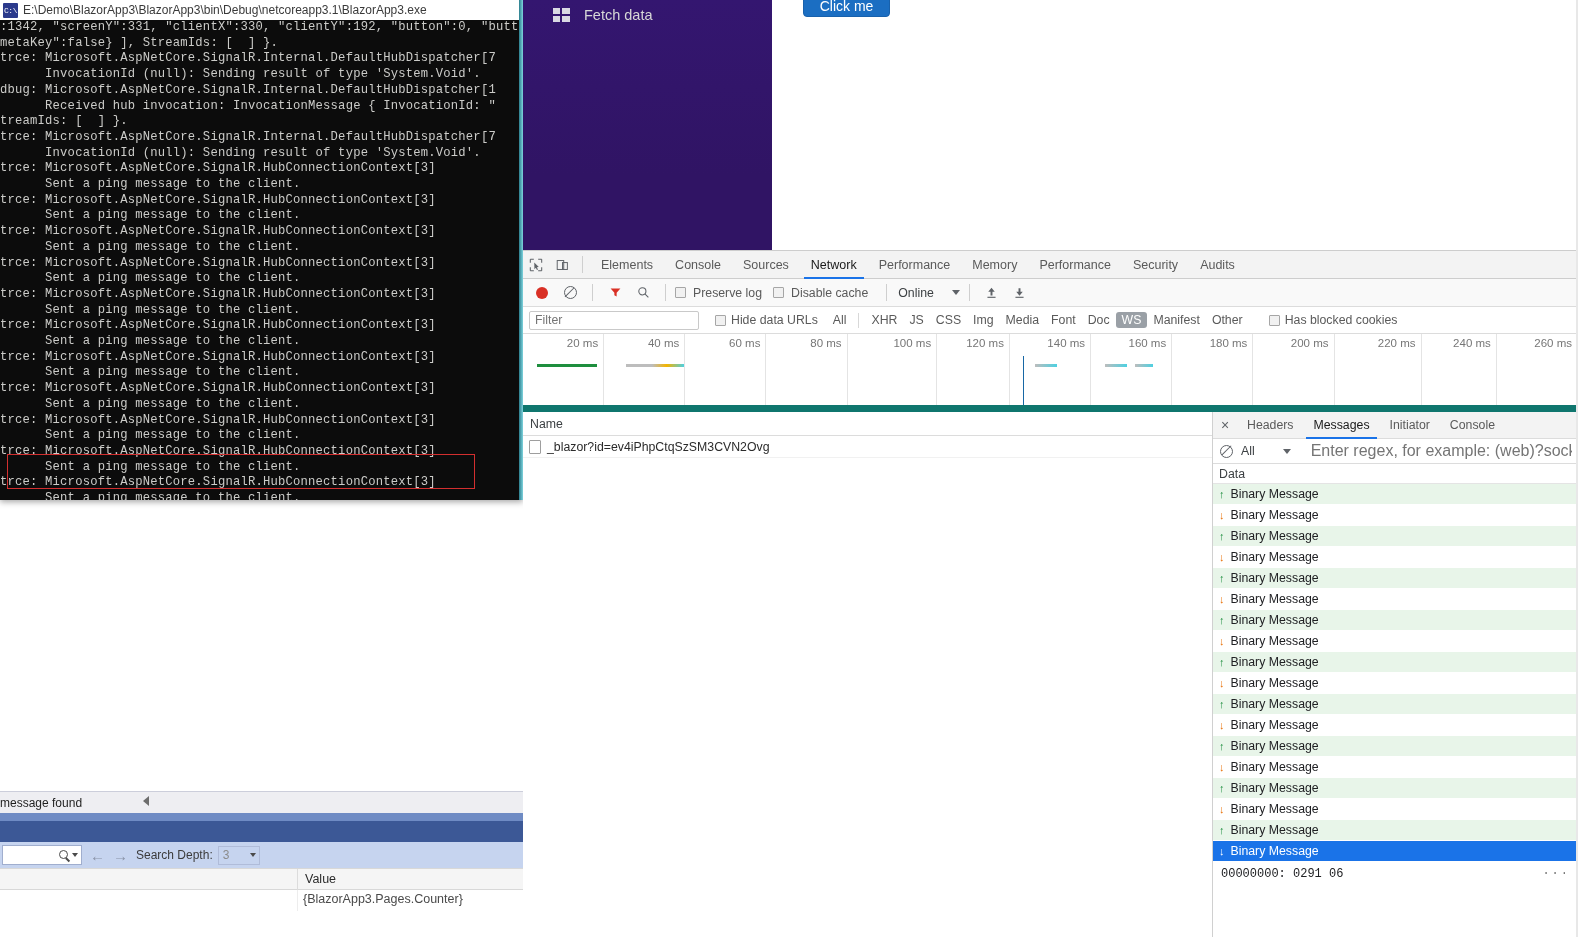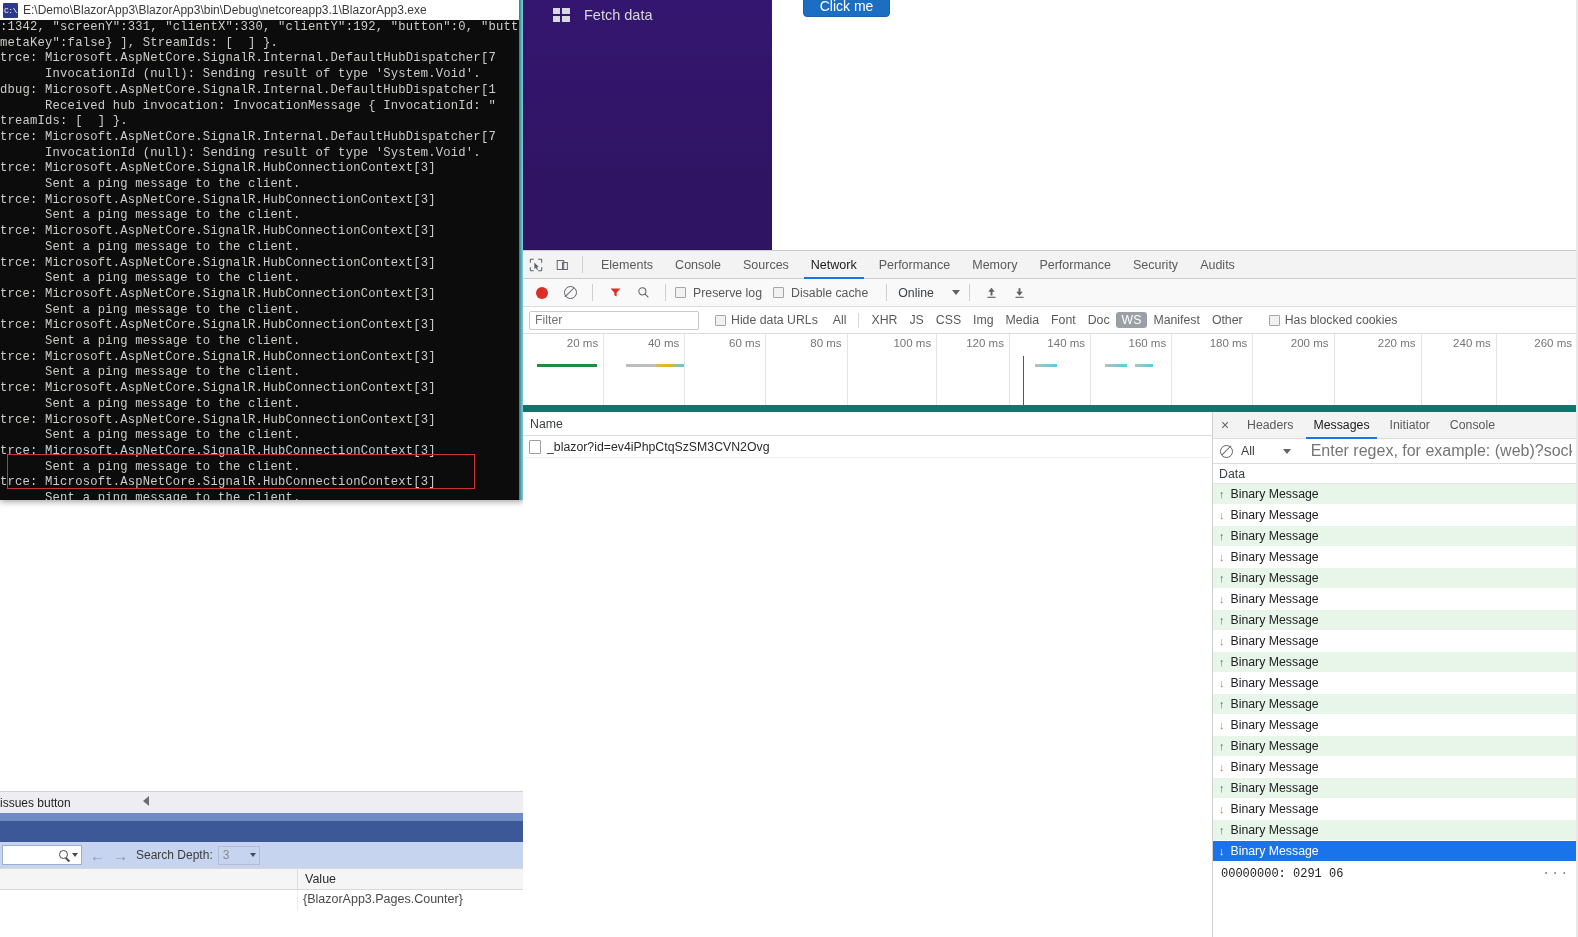--- a/index.html
+++ b/index.html
@@ -382,21 +382,21 @@
   }
 </style>
 </head>
 <body>
 
 <div id="root">
 
   <div class="vs-backdrop">
 
     <div class="vs-issues-bar">
-      <span>issues button</span>
+      <span>message found</span>
       <span class="vs-issues-caret"></span>
     </div>
 
     <div class="vs-blue-strip-a"></div>
     <div class="vs-blue-strip-b"></div>
 
     <div class="vs-search-row">
       <div class="vs-search-box">
         <span class="mag-glass"></span>
         <span class="tiny-caret"></span>

